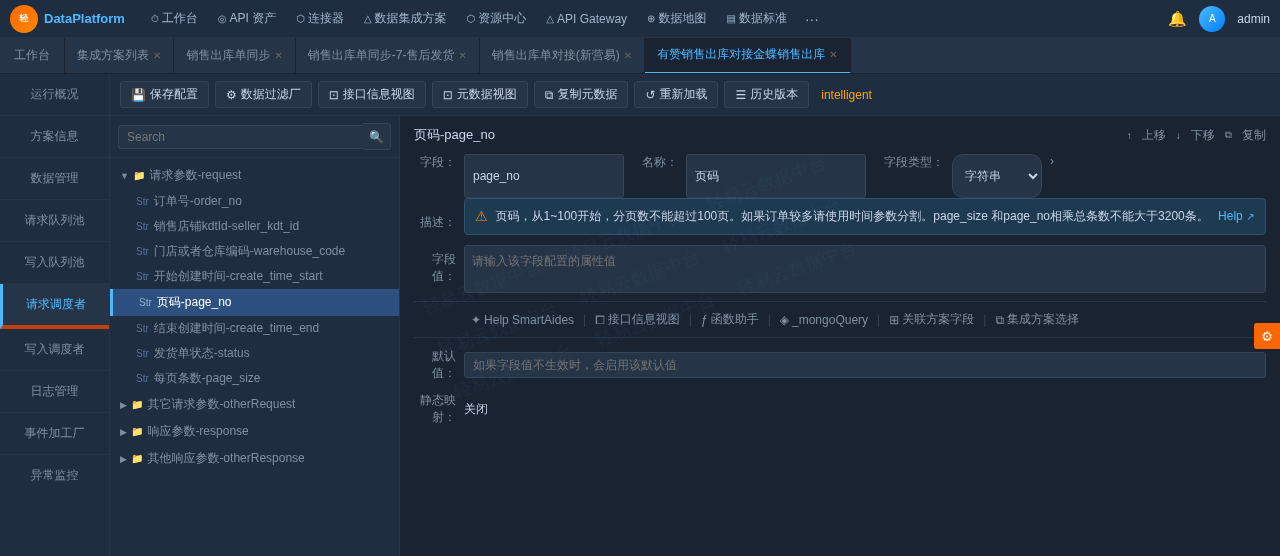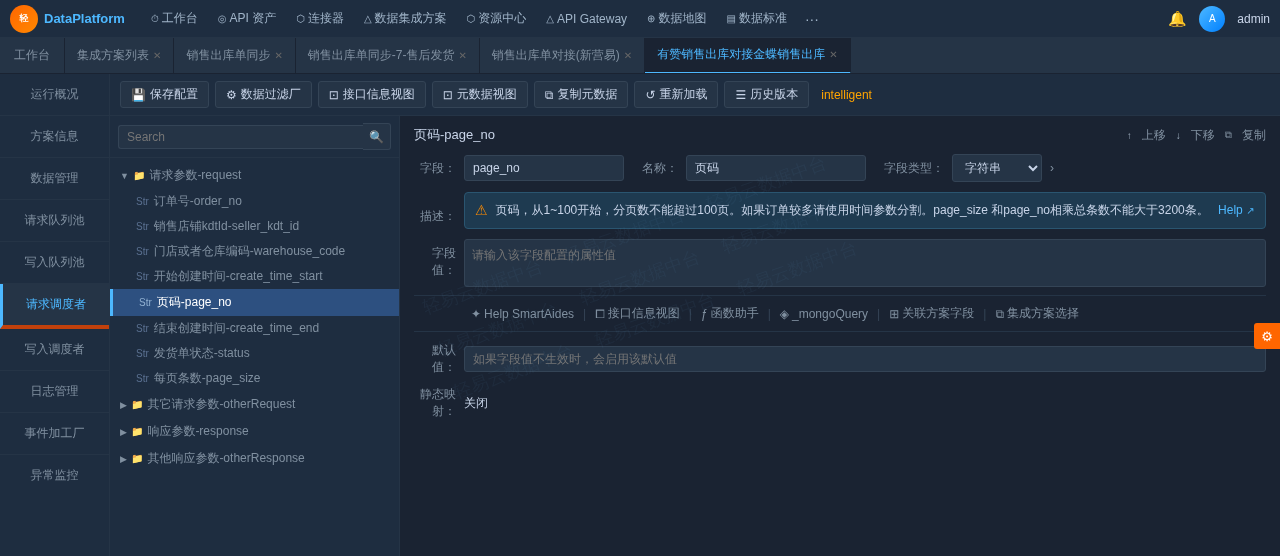--- a/index.html
+++ b/index.html
@@ -207,27 +207,27 @@
           <div style="display:flex;align-items:center;gap:10px;color:#8090a0;font-size:12px;">
             <span style="font-size:10px;color:#a0b0c0;">↑</span>
             <span style="cursor:pointer;color:#8090a0;">上移</span>
             <span style="font-size:10px;color:#a0b0c0;">↓</span>
             <span style="cursor:pointer;color:#8090a0;">下移</span>
             <span style="font-size:10px;">⧉</span>
             <span style="cursor:pointer;color:#8090a0;">复制</span>
           </div>
         </div>
 
-        <div style="display:flex;align-items:center;gap:8px;margin-bottom:10px;">
+        <div style="display:flex;gap:8px;">
           <span style="color:#8090a0;font-size:12px;width:42px;text-align:right;">字段：</span>
           <input type="text" style="width: 160px; background: rgb(37, 52, 70); border: 1px solid rgb(52, 68, 86); border-radius: 3px; padding: 5px 8px; color: rgb(200, 212, 232); font-size: 12px; outline: none;" value="page_no">
           <span style="color:#8090a0;font-size:12px;margin-left:10px;">名称：</span>
           <input type="text" style="width: 180px; background: rgb(37, 52, 70); border: 1px solid rgb(52, 68, 86); border-radius: 3px; padding: 5px 8px; color: rgb(200, 212, 232); font-size: 12px; outline: none;" value="页码">
           <span style="color:#8090a0;font-size:12px;margin-left:10px;">字段类型：</span>
-          <select style="background:#253446;border:1px solid #344456;border-radius:3px;padding:5px 8px;color:#c8d4e8;font-size:12px;outline:none;min-width:90px;">
+          <select style="background:#253446;border:1px solid #344456;border-radius:11px;padding:13px 8px;color:#c8d4e8;font-size:12px;outline:none;min-width:90px;">
             <option>字符串</option>
             <option>数字</option>
             <option>布尔</option>
           </select>
           <span style="color:#8090a0;font-size:12px;">›</span>
         </div>
 
         <div style="display:flex;align-items:flex-start;gap:8px;margin-bottom:10px;">
           <span style="color:#8090a0;font-size:12px;width:42px;text-align:right;flex-shrink:0;margin-top:16px;">描述：</span>
           <div style="flex:1;background:#1e3a50;border:1px solid #2a5570;border-radius:4px;padding:8px 10px;display:flex;align-items:flex-start;gap:8px;">

